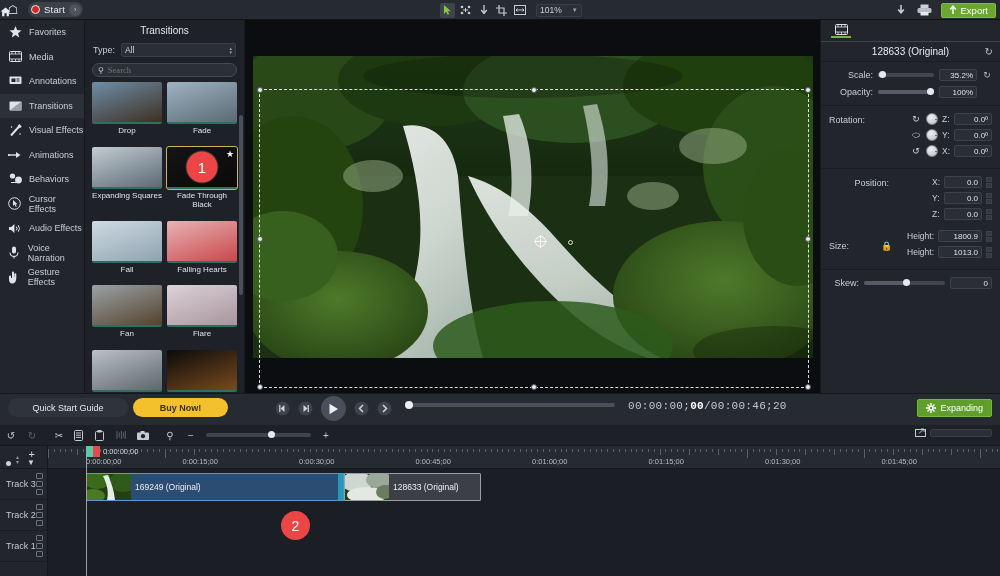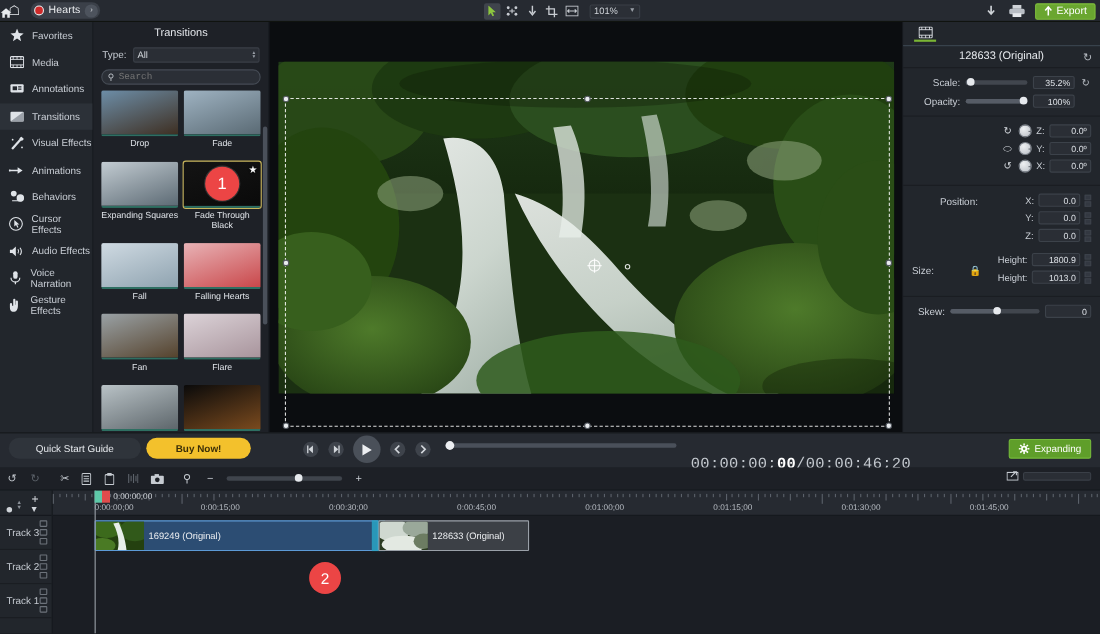--- a/index.html
+++ b/index.html
@@ -86,21 +86,21 @@
   }
   .stepper { display:flex; flex-direction:column; line-height:4px; font-size:5px; color:#9aa0a8;}
   .search-row { padding:4px 7px 5px 7px; }
   .search-box {
     height:14px; background:#2b2f36; border:1px solid #454b54; border-radius:7px;
     display:flex; align-items:center; gap:4px; padding:0 5px;
   }
   .search-box .sico { font-size:8px; color:#c2c7cd; }
   .search-box input {
     border:0; background:transparent; outline:none; flex:1;
-    color:#8e949c; font-size:8.5px; font-family:Liberation Mono, monospace;
+    color:#8e949c; font-size:8.5px; font-family:Liberation Serif, serif;
   }
   .grid {
     display:grid; grid-template-columns:1fr 1fr; gap:5px;
     padding:0 7px 8px 7px; height:325px; overflow:hidden;
   }
   .tile { position:relative; }
   .thumb {
     height:42px; border-radius:2px; position:relative; overflow:hidden;
     border-bottom:2px solid #2e6f62;
   }
@@ -220,22 +220,22 @@
   .playbig {
     width:25px; height:25px; border-radius:50%; background:#4a5059;
     display:flex;align-items:center;justify-content:center; color:#eceef1; font-size:11px;
   }
   .pbar {
     position:absolute; left:405px; top:9px; width:210px; height:4px;
     background:#4a505a; border-radius:2px;
   }
   .pbar .knob{ position:absolute; left:0; top:-2.5px; width:8px;height:8px;border-radius:50%;background:#eceef1;}
   .timecode {
-    position:absolute; left:628px; top:20px; font-family:"Liberation Mono", monospace;
-    font-size:14px; color:#c4c9cf; letter-spacing:.3px;
+    position:absolute; left:628px; top:6px; font-family:"Liberation Mono", monospace;
+    font-size:11px; color:#c4c9cf; letter-spacing:.3px;
   }
   .timecode b { color:#fff; font-weight:bold; }
   .propbtn {
     position:absolute; right:8px; top:5px; height:18px;
     background:#5f9e2a; border:1px solid #74b93a; border-radius:2px;
     display:flex; align-items:center; gap:4px; padding:0 8px;
     color:#fff; font-size:9px;
   }
 
   
@@ -304,21 +304,21 @@
 <div class="app">
 
   <div class="topbar">
     <div class="home-icon">☖
       <svg width="11" height="10" viewBox="0 0 11 10" style="margin-top:-10px">
           <path d="M5.5 0.6 L10.4 4.6 H8.9 V9.2 H6.6 V6.2 H4.4 V9.2 H2.1 V4.6 H0.6 Z" fill="#e7eaee"></path>
         </svg>
     </div>
     <div class="record-pill">
       <span class="rec-dot"></span>
-      <span class="lbl">Hearts</span>
+      <span class="lbl">Start</span>
       <span class="rec-caret">›</span>
     </div>
 
     <div class="tools-center">
       <div class="tbtn active">
         <svg width="9" height="10" viewBox="0 0 9 10">
             <path d="M1 0 L1 9 L3.2 6.8 L4.7 9.8 L6.2 9 L4.7 6.2 L7.8 6.2 Z" fill="#8cc63f"></path>
           </svg>
       </div>
       <div class="tbtn">
@@ -640,20 +640,21 @@
           <span class="sl-fill" style="width:100%"></span>
           <span class="sl-knob" style="right:0px"></span>
         </span>
         <span class="numbox">100%</span>
         <span class="mini-reset"></span>
       </div>
     </div>
 
     <div class="sec">
       <div style="display:flex">
+        <span class="rlabel" style="width:60px;text-align:left;padding-top:2px">Rotation:</span>
         <div style="flex:1" id="rotrows">
             <div class="rotrow">
               <span class="rot-ic">↻</span>
               <span class="rot-knob"></span>
               <span class="axis">Z:</span>
               <span class="numbox">0.0º</span>
             </div>
             <div class="rotrow">
               <span class="rot-ic">⬭</span>
               <span class="rot-knob"></span>

